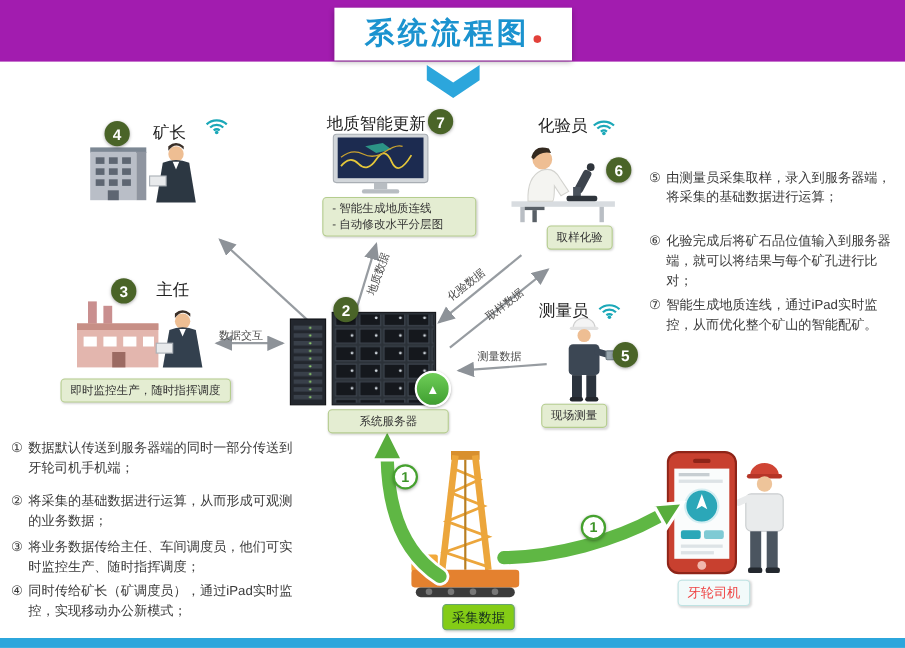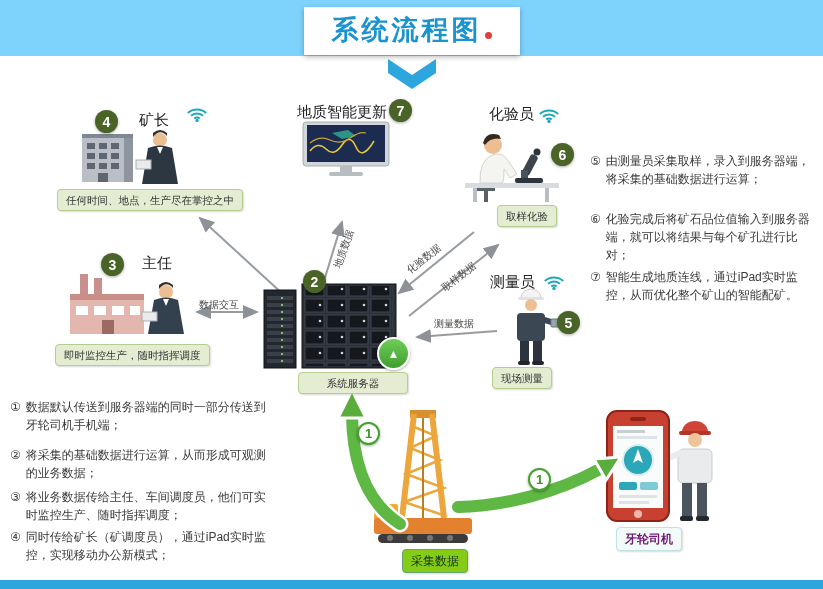--- a/index.html
+++ b/index.html
@@ -1,19 +1,19 @@
 <!DOCTYPE html>
 <html><head>
 <meta charset="utf-8">
 <style>
   html,body{margin:0;padding:0;background:#fff;}
   body{font-family:"Liberation Sans","DejaVu Sans",sans-serif;}
   .page{position:relative;width:823px;height:589px;background:#fff;overflow:hidden;}
 
-  .topbar{position:absolute;left:0;top:0;width:823px;height:56px;background:#7dd3fc;z-index:2;}
+  .topbar{position:absolute;left:0;top:0;width:823px;height:56px;background:#a21caf;z-index:2;}
   .title-box{position:absolute;left:50%;top:7px;transform:translateX(-50%);background:#fff;
              padding:5px 28px 7px 28px;box-shadow:0 2px 5px rgba(0,0,0,.28);white-space:nowrap;}
   .title{font-size:27px;font-weight:bold;color:#1b93cf;letter-spacing:3px;}
   .title-dot{display:inline-block;width:7px;height:7px;border-radius:50%;background:#e2403a;margin-left:3px;vertical-align:baseline;}
   .chevron{position:absolute;left:383px;top:57px;z-index:2;}
   .bottombar{position:absolute;left:0;bottom:0;width:823px;height:9px;background:#2ca6dc;z-index:2;}
 
   .overlay{position:absolute;left:0;top:0;z-index:1;pointer-events:none;}
   .overlay2{position:absolute;left:0;top:0;z-index:3;pointer-events:none;}
   .node{position:absolute;z-index:2;}
@@ -22,21 +22,21 @@
          font-size:14px;font-weight:bold;display:flex;align-items:center;justify-content:center;
          box-shadow:0 1px 3px rgba(0,0,0,.35);}
   .badge.light{width:19px;height:19px;background:#fff;color:#3d9428;border:2px solid #45a12e;font-size:13px;}
 
   .node-title{position:absolute;z-index:4;font-size:15px;font-weight:normal;color:#222;white-space:nowrap;}
   .cap{position:absolute;z-index:4;background:#e4edd2;border:1px solid #b5cd8e;border-radius:4px;
        padding:3px 8px;font-size:10.5px;color:#333;text-align:center;line-height:1.35;
        box-shadow:1px 1px 2px rgba(0,0,0,.15);white-space:nowrap;}
   .cap.multiline{white-space:normal;text-align:left;}
   .cap.green{background:#84cc16;border-color:#66a273;color:#16301e;font-size:12px;}
-  .cap.teal{background:#f2fafa;border-color:#bfe3e3;color:#701a75;font-size:12px;font-weight:bold;}
+  .cap.teal{background:#f2fafa;border-color:#bfe3e3;color:#ef4444;font-size:12px;font-weight:normal;}
 
   .edge-label{position:absolute;z-index:4;font-size:10px;color:#4a4a4a;white-space:nowrap;text-align:center;}
   .rot{width:56px;text-align:center;}
 
   .upload-circle{position:absolute;left:377px;top:337px;z-index:4;width:29px;height:29px;border-radius:50%;
                  background:linear-gradient(#6fce58,#3f9e30);border:2px solid #fff;
                  box-shadow:0 1px 3px rgba(0,0,0,.35);color:#fff;font-size:12px;
                  display:flex;align-items:center;justify-content:center;}
 
   .note{position:absolute;z-index:2;font-size:12px;color:#3a3a3a;line-height:1.5;display:flex;gap:5px;}
@@ -93,33 +93,36 @@
     <rect x="9" y="37" width="8" height="6" fill="#5e6672"></rect>
       <rect x="21" y="37" width="8" height="6" fill="#5e6672"></rect>
       <rect x="33" y="37" width="8" height="6" fill="#5e6672"></rect>
     <rect x="20" y="47" width="10" height="9" fill="#5e6672"></rect>
     <circle cx="82" cy="14" r="7" fill="#eebe93"></circle>
     <path d="M75,11 q7,-9 14,-1 l0,-3 q-7,-6 -14,0 z" fill="#3a2f28"></path>
     <path d="M70,22 q12,-5 24,0 l6,36 h-36 z" fill="#2c3742"></path>
     <path d="M79,21 l3,7 3,-7 z" fill="#fff"></path>
     <rect x="58" y="34" width="15" height="9" fill="#e8eaec" stroke="#a9afb6"></rect>
   </svg>
-  <div class="cap" style="left:57px;top:189px">任何时间、地点，生产尽在掌控之中</div>
 
   <div class="node-title" style="left:297px;top:103px">地质智能更新</div>
   <div class="badge" style="left:389px;top:99px">7</div>
   <svg class="node" style="left:302px;top:121px" width="90" height="58" viewBox="0 0 90 58">
     <rect x="1" y="1" width="86" height="44" rx="3" fill="#d2d6da" stroke="#a9aeb4"></rect>
     <rect x="5" y="4" width="78" height="37" fill="#1c2b50"></rect>
     <polygon points="30,12 46,9 54,15 40,18" fill="#2fa08c" opacity="0.9"></polygon>
     <path d="M8,30 q8,-10 16,-2 t16,-4 t14,2 t18,-6" stroke="#e5c73a" fill="none" stroke-width="1.6"></path>
     <path d="M8,22 q10,-8 20,-3 t20,-2 t16,-5" stroke="#caa32f" fill="none" stroke-width="1.2"></path>
     <rect x="38" y="45" width="12" height="6" fill="#b8bdc2"></rect>
     <rect x="27" y="51" width="34" height="4" rx="2" fill="#b8bdc2"></rect>
   </svg>
+  <div class="cap multiline" style="left:293px;top:179px;width:122px">
+    <div>- 智能生成地质连线</div>
+    <div>- 自动修改水平分层图</div>
+  </div>
 
   <div class="node-title" style="left:489px;top:105px">化验员</div>
   <svg class="wifi" style="left:538px;top:106px" width="22" height="18" viewBox="0 0 24 18">
     <path d="M2 8 a14 13 0 0 1 20 0" fill="none" stroke="#1ba8b8" stroke-width="2.2"></path>
     <path d="M5.5 11 a9 8.5 0 0 1 13 0" fill="none" stroke="#1ba8b8" stroke-width="2.2"></path>
     <path d="M9 14 a4.5 4 0 0 1 6 0" fill="none" stroke="#1ba8b8" stroke-width="2.2"></path>
     <circle cx="12" cy="16" r="1.8" fill="#1ba8b8"></circle>
   </svg>
   <div class="badge" style="left:551px;top:143px">6</div>
   <svg class="node" style="left:463px;top:120px" width="98" height="84" viewBox="0 0 98 84">

